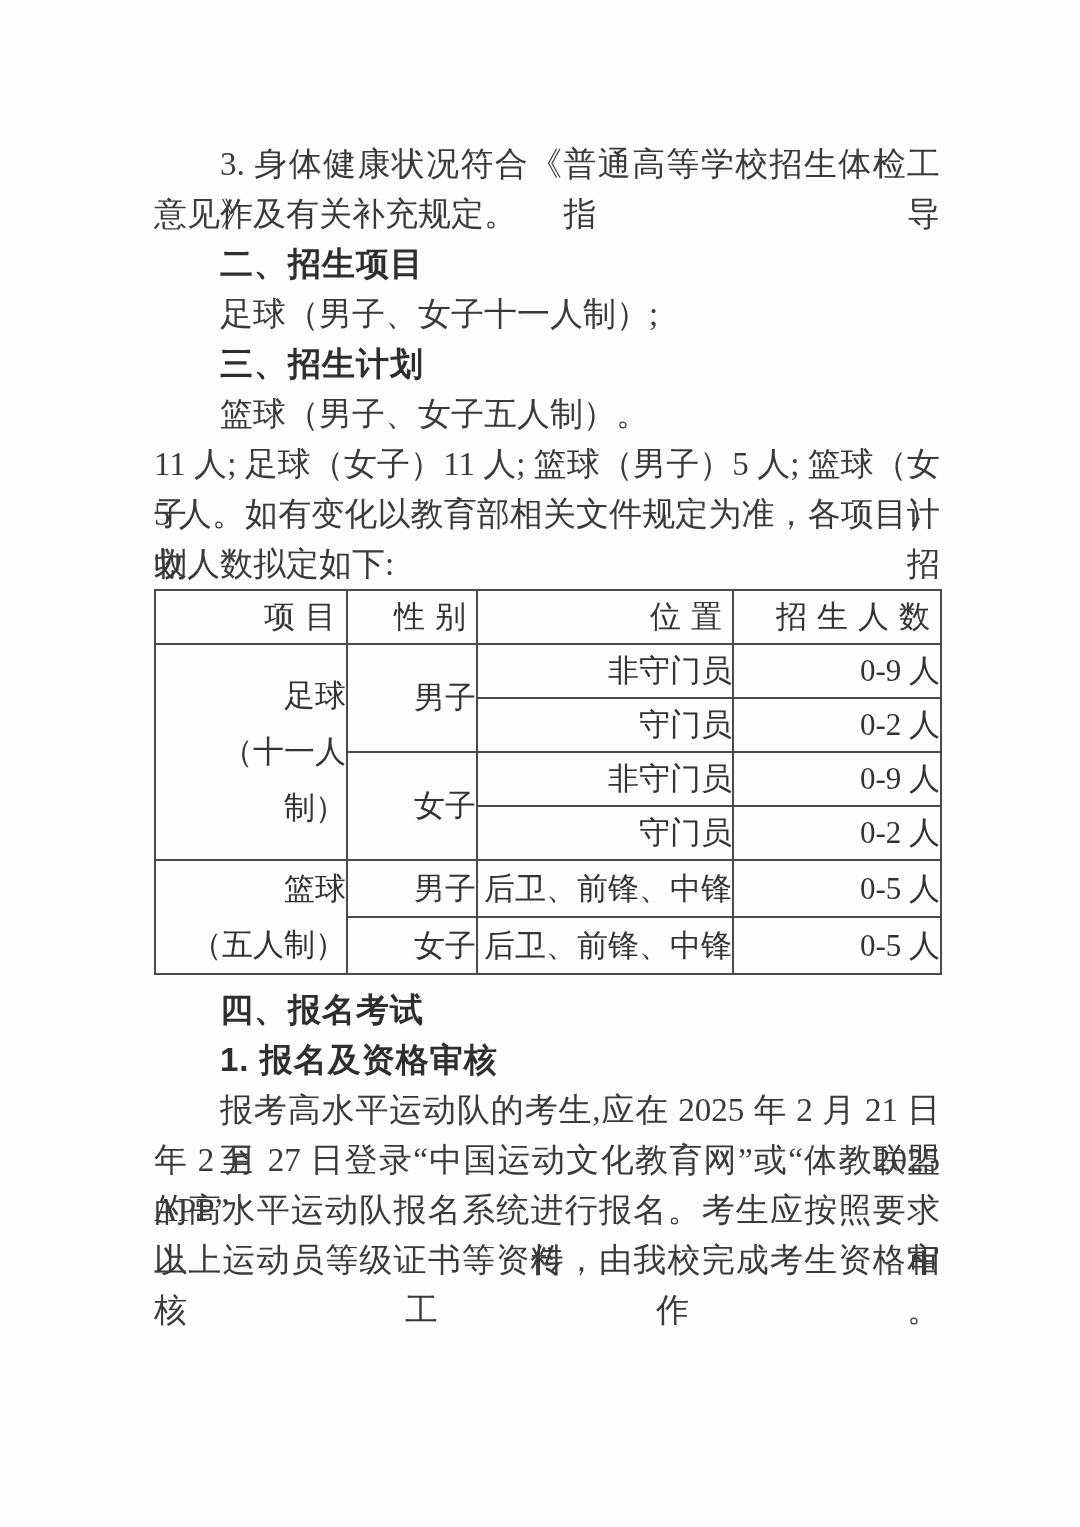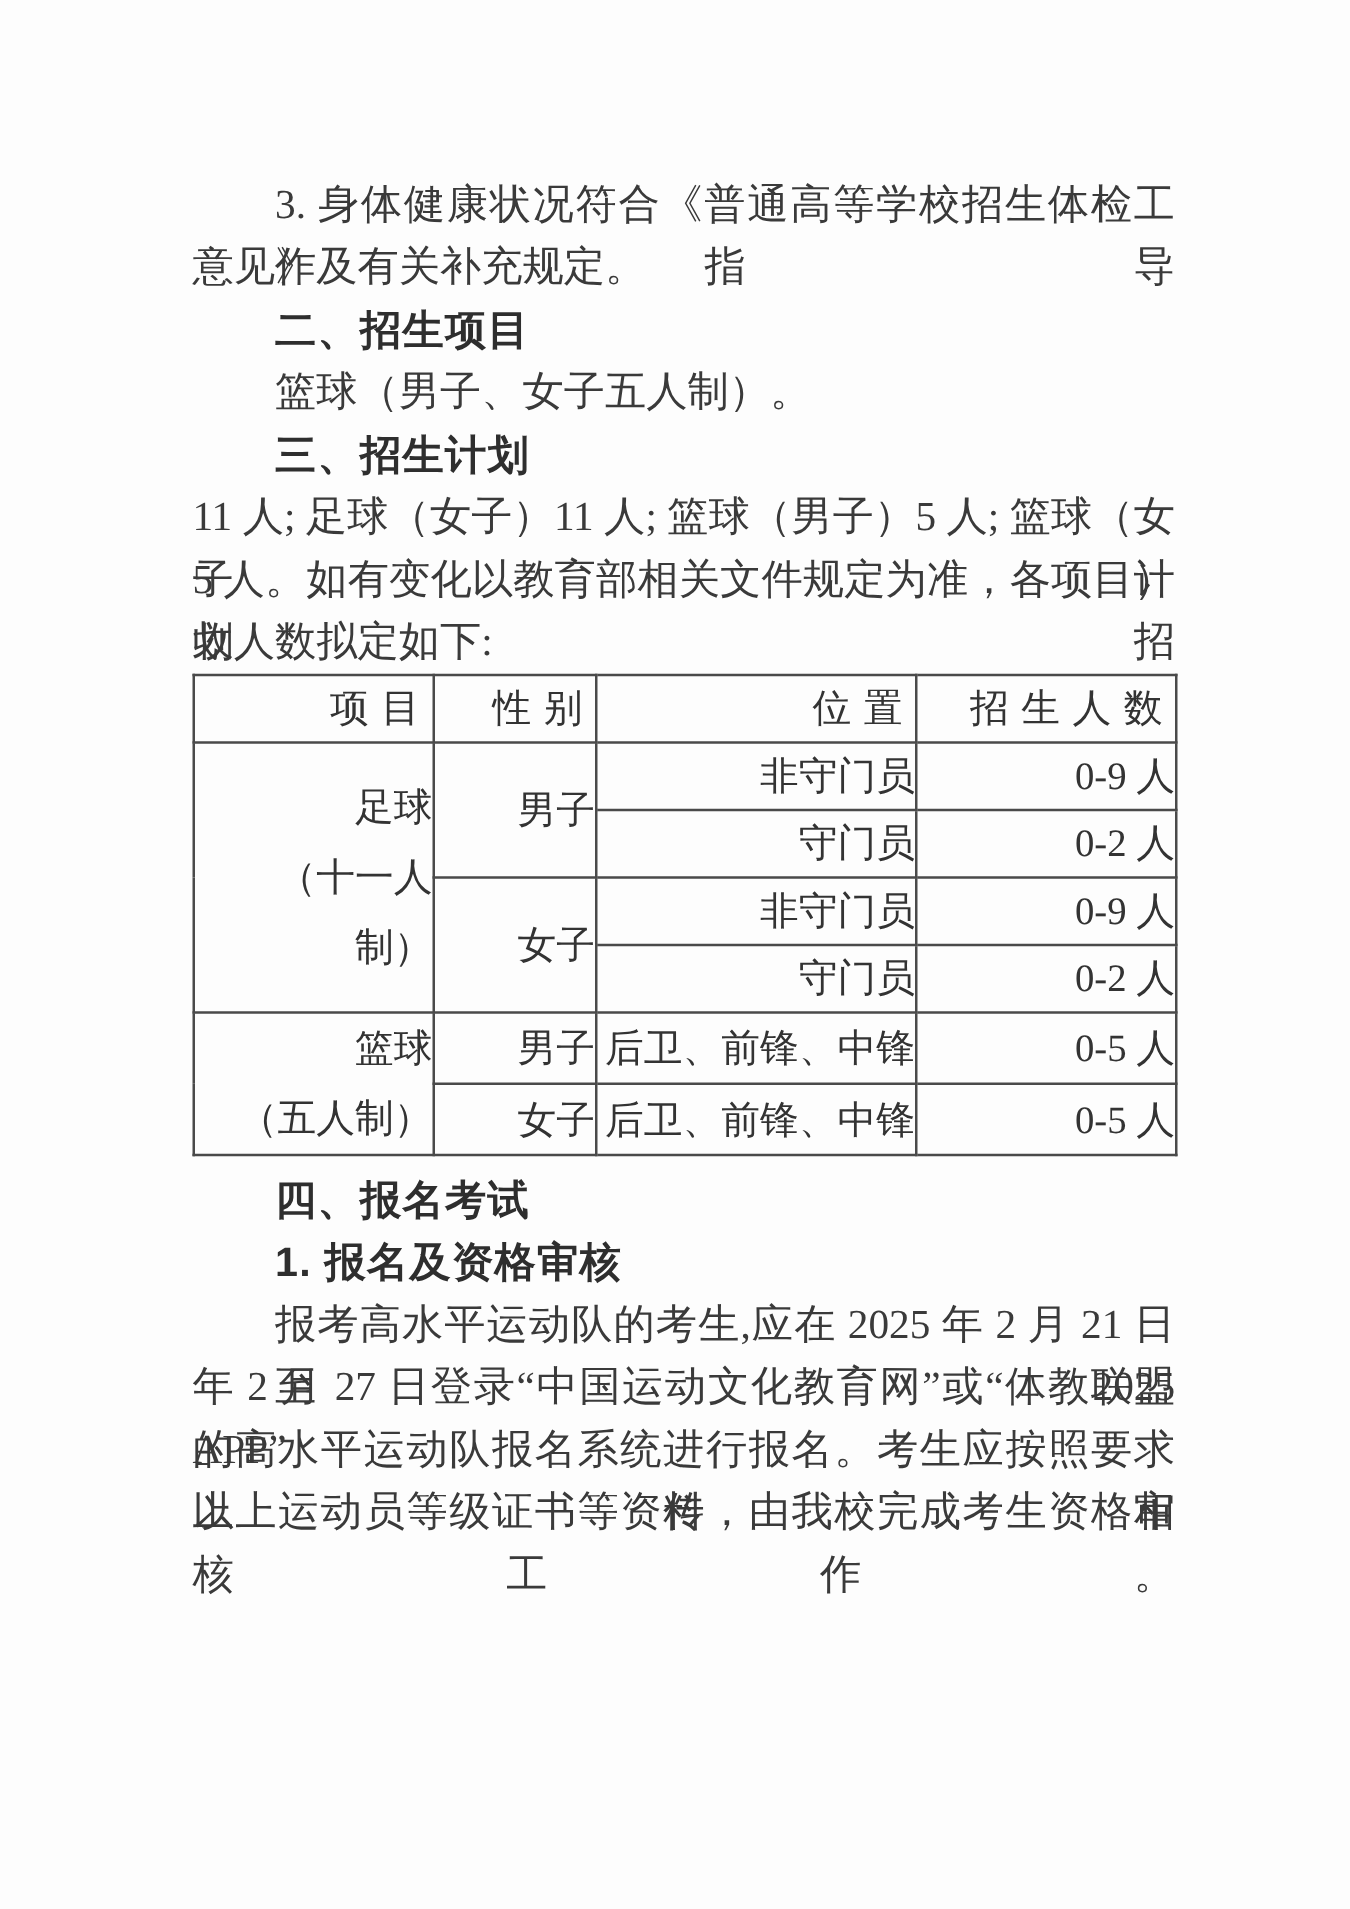--- a/index.html
+++ b/index.html
@@ -67,23 +67,24 @@
 </head>
 <body>
 
 <div class="page">
   <div class="content">
 
     <div class="line indent full">3. 身体健康状况符合《普通高等学校招生体检工作指导</div>
     <div class="line">意见》及有关补充规定。</div>
 
     <div class="line indent heading">二、招生项目</div>
+    <div class="line indent">足球（男子、女子十一人制）;</div>
+    <div class="line indent heading">三、招生计划</div>
+
     <div class="line indent">篮球（男子、女子五人制）。</div>
-
-    <div class="line indent heading">三、招生计划</div>
     <div class="line full">11 人; 足球（女子）11 人; 篮球（男子）5 人; 篮球（女子）</div>
     <div class="line full">5 人。如有变化以教育部相关文件规定为准，各项目计划招</div>
     <div class="line">收人数拟定如下:</div>
 
     <table class="quota-table">
       <colgroup>
         <col style="width:192px">
         <col style="width:130px">
         <col style="width:256px">
         <col style="width:208px">

